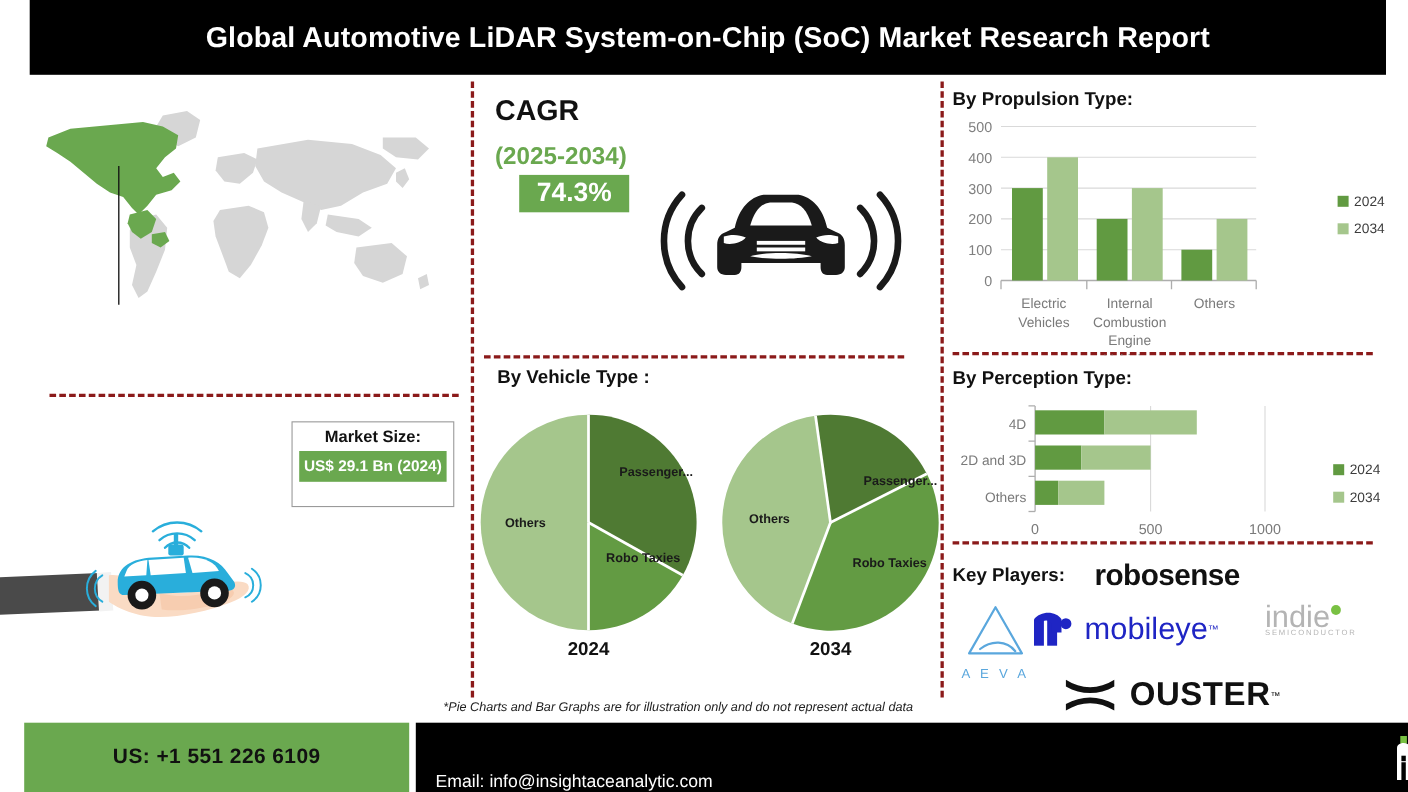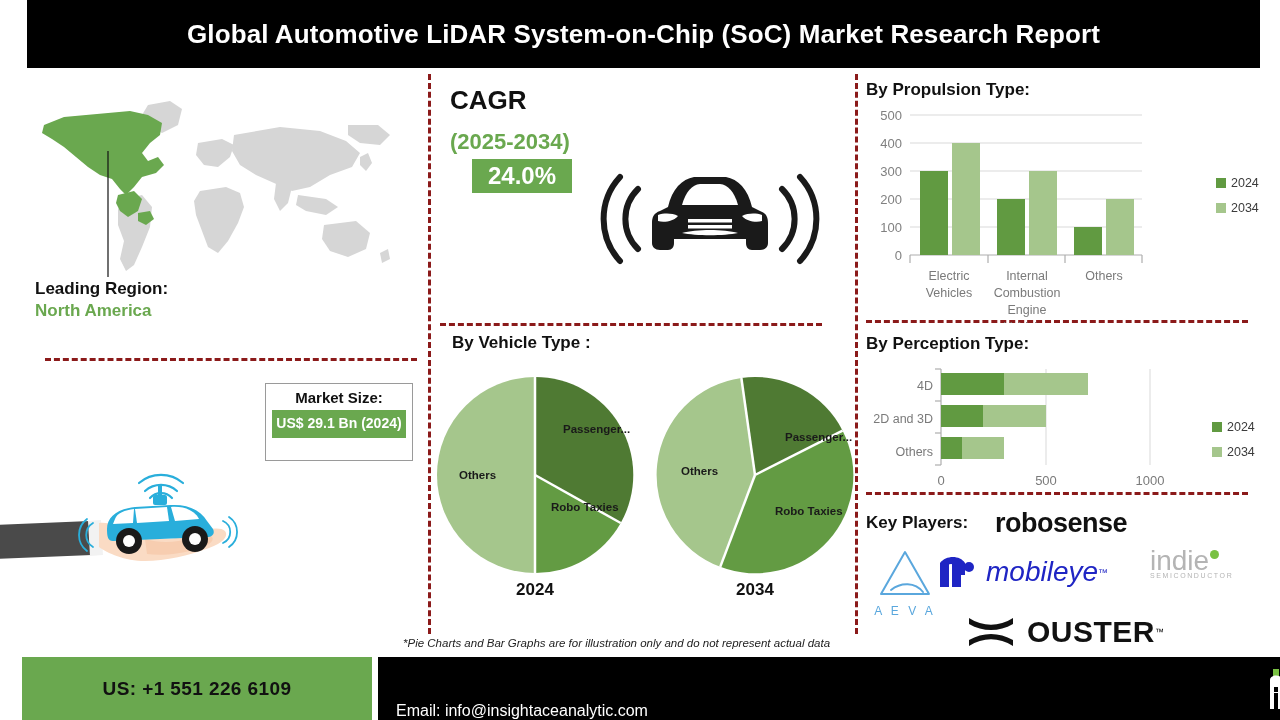--- a/index.html
+++ b/index.html
@@ -88,21 +88,21 @@
   .legend .row{display:flex;align-items:center;margin-bottom:11px;}
   .legend .sw{width:10px;height:10px;margin-right:5px;display:inline-block;}
 
   .key-players-label{position:absolute;left:866px;top:513px;font-size:17px;font-weight:bold;color:#111;}
   .logos{position:absolute;left:860px;top:500px;width:420px;height:160px;}
 
   .logo{position:absolute;}
   .robosense{left:135px;top:8px;font-size:27px;font-weight:bold;color:#111;letter-spacing:-.5px;}
   .aeva{left:5px;top:48px;text-align:center;width:80px;}
   .aeva-txt{font-size:12px;letter-spacing:3px;color:#5aa7dd;margin-top:0px;}
-  .mobileye{left:78px;top:55px;display:flex;align-items:center;font-style:italic;}
+  .mobileye{left:78px;top:55px;display:flex;align-items:center;}
   .mob-txt{font-size:28px;color:#1f25c4;margin-left:6px;line-height:1;}
   .mob-tm{font-size:10px;color:#1f25c4;vertical-align:super;}
   .indie{left:290px;top:48px;}
   .indie-txt{font-size:28px;color:#b4b4b4;line-height:.9;}
   .indie-sub{font-size:7px;letter-spacing:1.6px;color:#b4b4b4;text-align:center;margin-top:-1px;}
   .indie-dot{position:absolute;right:14px;top:2px;width:9px;height:9px;border-radius:50%;background:#79c143;}
   .ouster{left:105px;top:115px;display:flex;align-items:center;}
   .ouster-txt{font-size:30px;font-weight:bold;color:#111;letter-spacing:.5px;margin-left:10px;}
   .ouster-tm{font-size:9px;vertical-align:super;}
 
@@ -168,24 +168,20 @@
                  L118 66 L128 62 L134 70 L126 78 L112 82 L104 92 L96 100 L90 94 L82 84
                  L70 80 L58 72 L46 62 L34 52 L22 44 L12 38 Z"></path>
         <path d="M88 100 L104 96 L112 104 L108 116 L98 122 L90 116 L86 108 Z"></path>
         <path d="M108 118 L120 116 L124 124 L116 130 L108 126 Z"></path>
       </g>
 
       <line x1="78" y1="56" x2="78" y2="182" stroke="#111" stroke-width="1.2"></line>
     </svg>
   </div>
 
-  <div class="leading-region">
-    <div class="lr-label">Leading Region:</div>
-    <div class="lr-value">North America</div>
-  </div>
 
   <div class="market-size">
     <div class="ms-label">Market Size:</div>
     <div class="ms-value">US$ 29.1 Bn (2024)</div>
   </div>
 
   <div class="hand-car">
     <svg viewBox="0 0 280 130" xmlns="http://www.w3.org/2000/svg">
 
       <path d="M0 70 L95 66 L97 100 L0 104 Z" fill="#4a4a4a"></path>
@@ -223,21 +219,21 @@
         <path d="M92 64 A20 20 0 0 0 92 96"></path>
         <path d="M228 66 A12 12 0 0 1 228 88"></path>
         <path d="M234 62 A18 18 0 0 1 234 92"></path>
       </g>
     </svg>
   </div>
 
   <div class="cagr">
     <div class="cagr-title">CAGR</div>
     <div class="cagr-years">(2025-2034)</div>
-    <div class="cagr-val">24.0%</div>
+    <div class="cagr-val">74.3%</div>
   </div>
 
   <div class="car-icon">
     <svg viewBox="0 0 240 115" xmlns="http://www.w3.org/2000/svg">
       <g fill="#1a1a1a">
 
         <path d="M78 52 C82 34 92 24 104 22 L136 22 C148 24 158 34 162 52
                  L170 56 C176 58 178 62 178 68 L178 88 C178 92 175 95 170 95 L162 95
                  C158 95 156 92 156 88 L156 84 L84 84 L84 88 C84 92 82 95 78 95 L70 95
                  C65 95 62 92 62 88 L62 68 C62 62 64 58 70 56 Z"></path>

